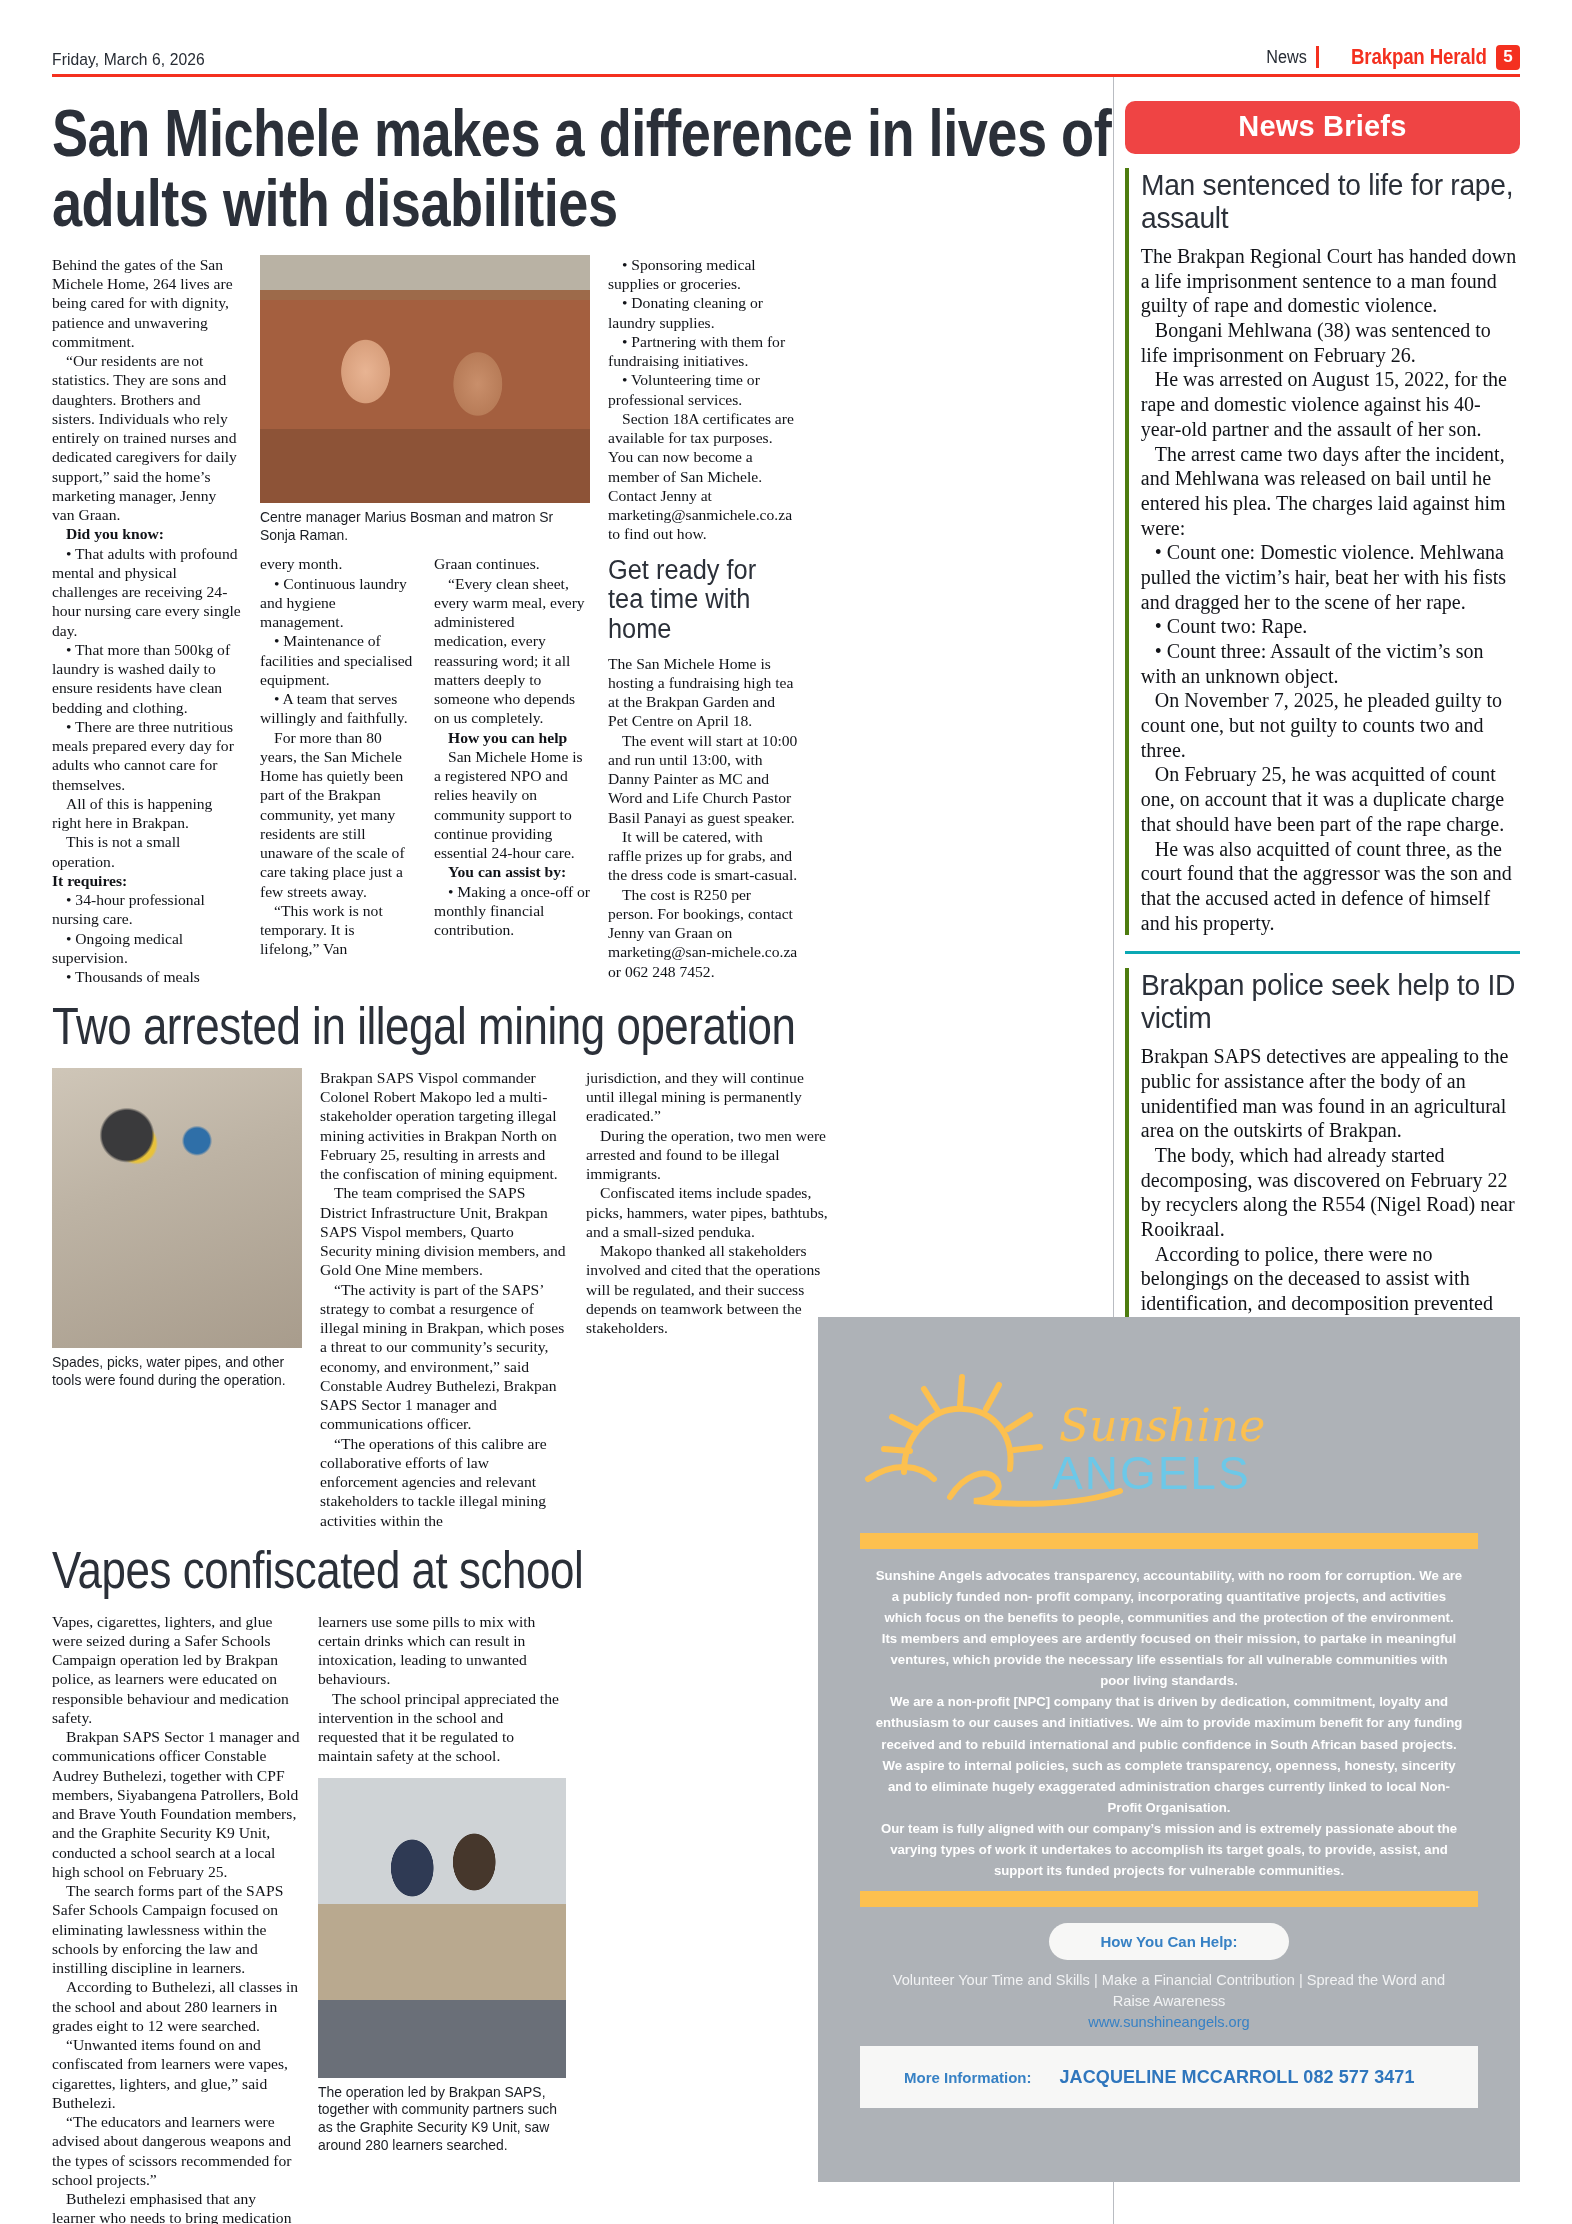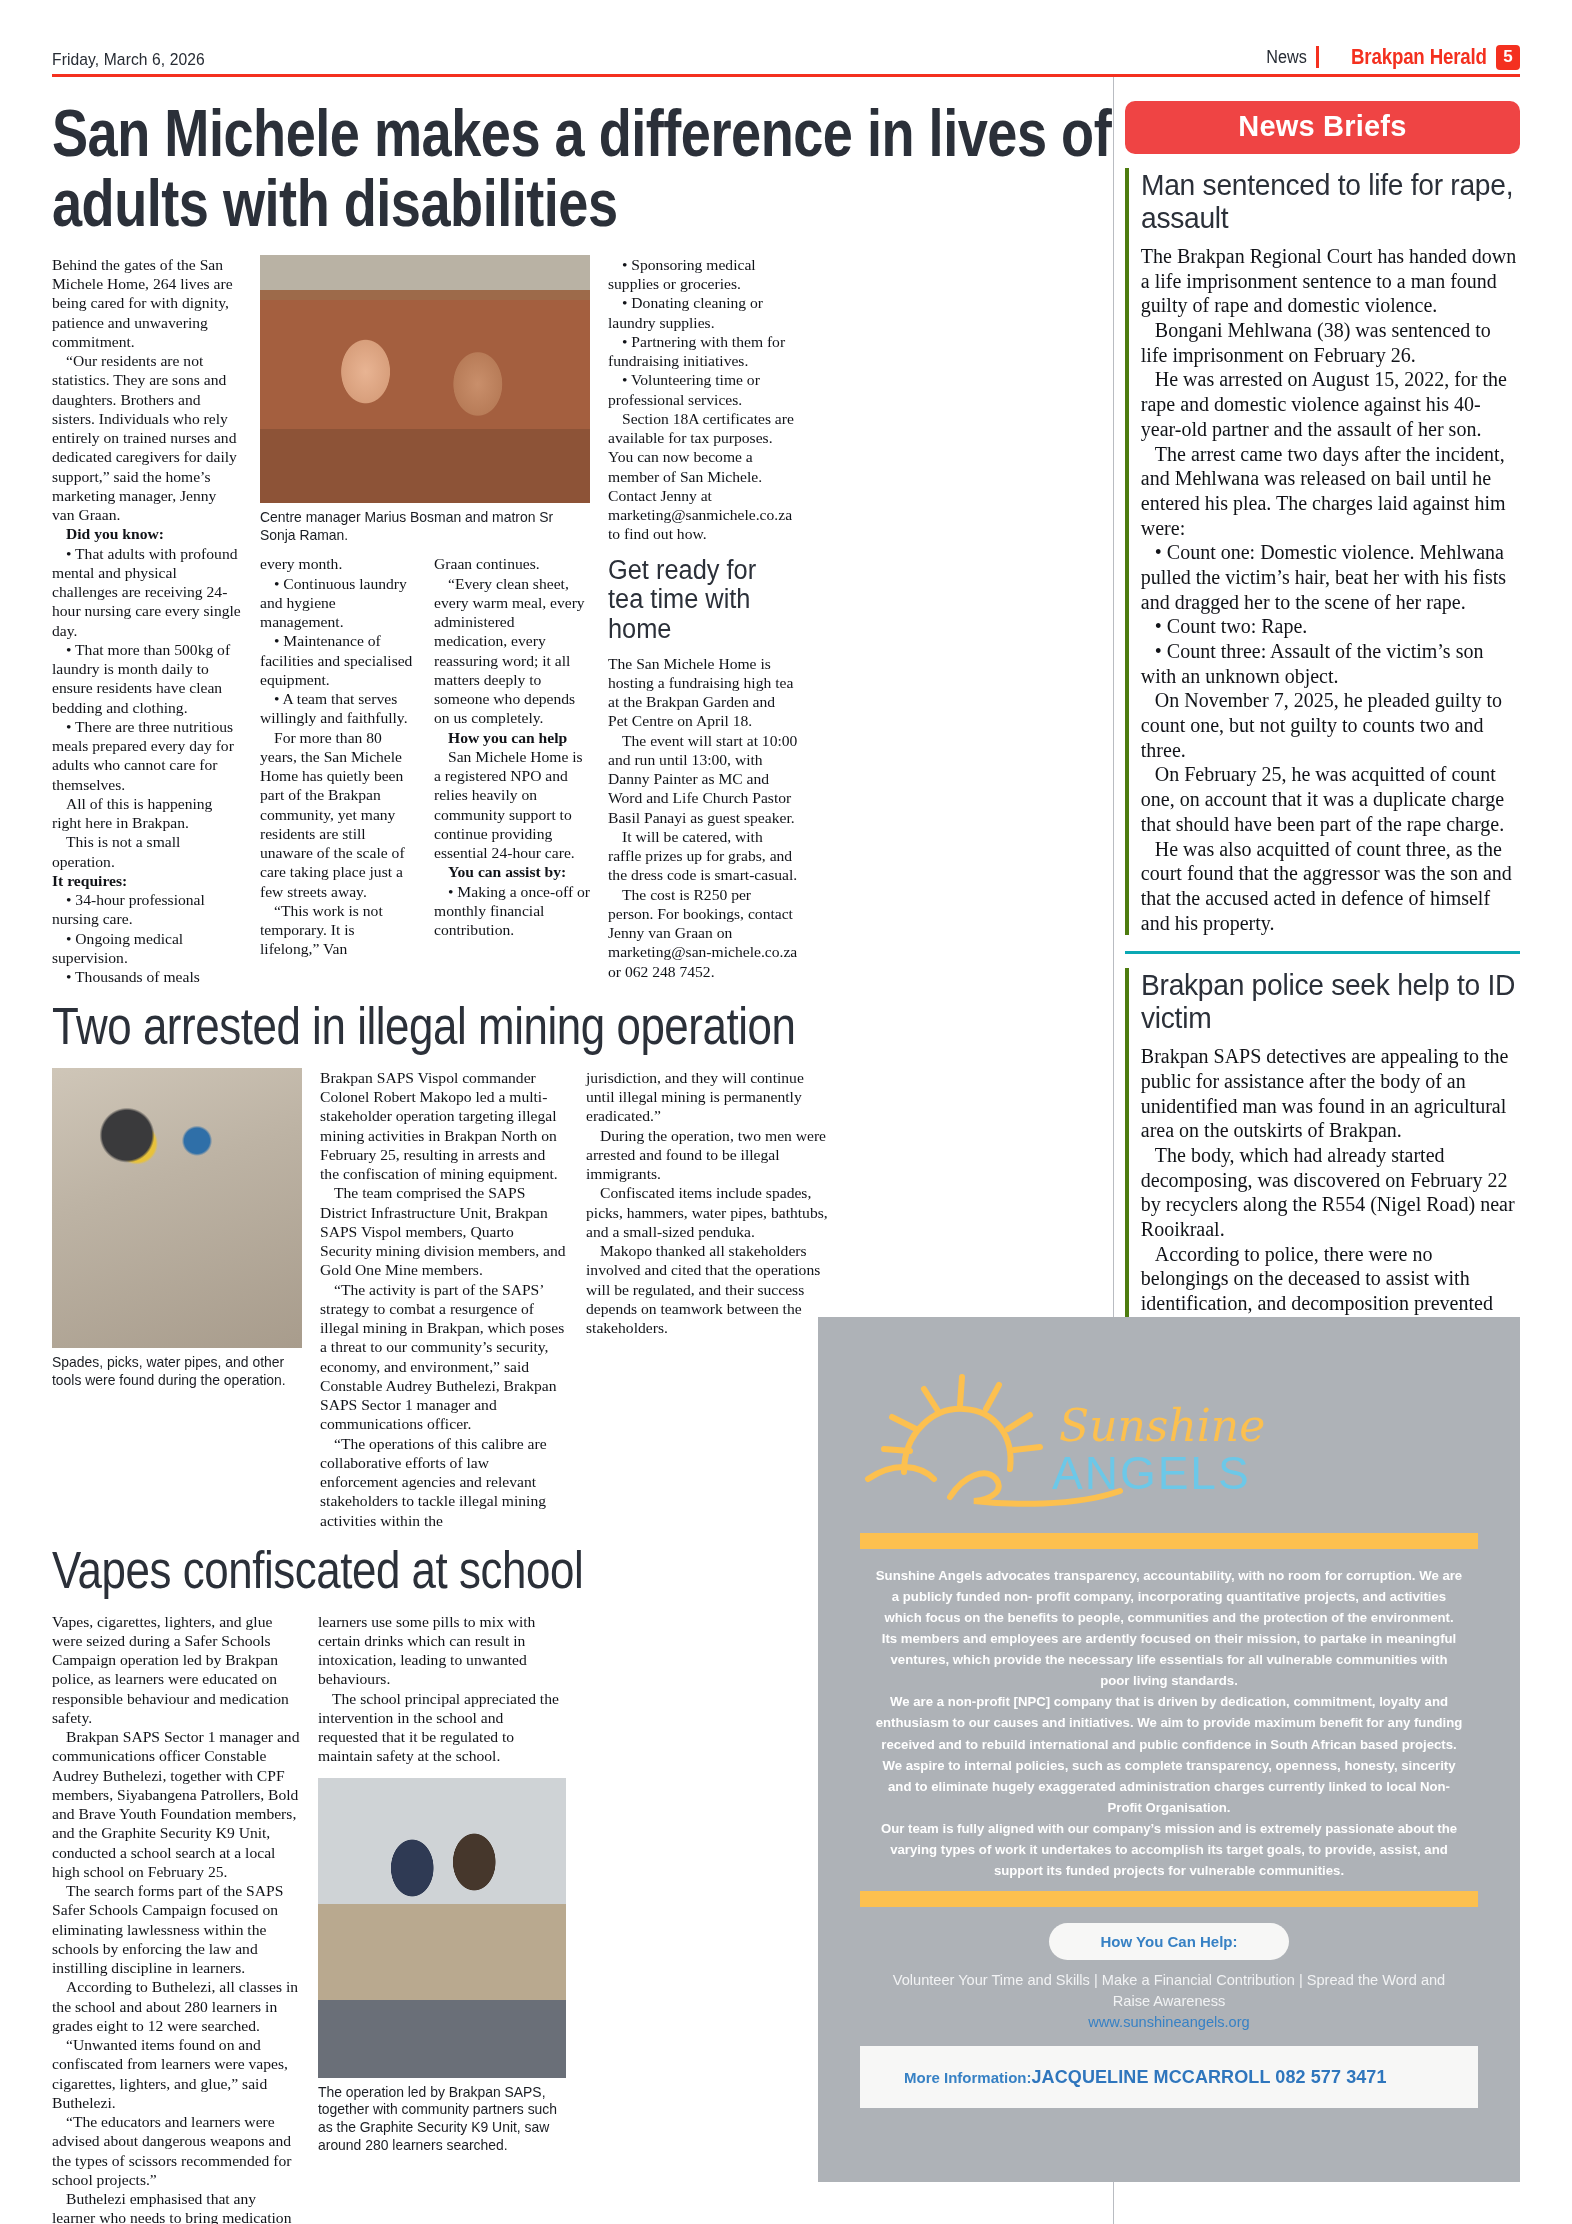--- a/index.html
+++ b/index.html
@@ -155,21 +155,21 @@
   .ad-ways {
     font-family: "Liberation Sans", sans-serif; color: #f2f3f4;
     font-size: 14.6px; line-height: 1.45; text-align: center; padding: 0 60px;
   }
   .ad-url {
     font-family: "Liberation Sans", sans-serif; color: #3781c4;
     font-size: 14.6px; text-align: center; margin-top: 2px;
   }
   .ad-contact {
     background: #f7f7f6; margin: 16px 42px 0; height: 62px;
-    display: flex; align-items: center; padding-left: 44px;
+    display: flex; align-items: center; gap: 28px; padding-left: 44px;
   }
   .ad-more { font-family: "Liberation Sans", sans-serif; font-weight: bold; font-size: 15px; color: #3781c4; }
   .ad-name { font-family: "Liberation Sans", sans-serif; font-weight: bold; font-size: 18px; color: #2f76bd; letter-spacing: .1px; }
 </style>
 </head>
 <body>
 
 <div class="page">
 
   <div class="masthead">
@@ -189,21 +189,21 @@
 
       <h1 class="head-main">San Michele makes a difference in lives of adults with disabilities</h1>
 
       <div class="cols">
 
         <div class="col" style="flex:0 0 190px">
           <p class="bt noind">Behind the gates of the San Michele Home, 264 lives are being cared for with dignity, patience and unwavering commitment.</p>
           <p class="bt">“Our residents are not statistics. They are sons and daughters. Brothers and sisters. Individuals who rely entirely on trained nurses and dedicated caregivers for daily support,” said the home’s marketing manager, Jenny van Graan.</p>
           <p class="bt sbd">Did you know:</p>
           <p class="bt bul">• That adults with profound mental and physical challenges are receiving 24-hour nursing care every single day.</p>
-          <p class="bt bul">• That more than 500kg of laundry is month daily to ensure residents have clean bedding and clothing.</p>
+          <p class="bt bul">• That more than 500kg of laundry is washed daily to ensure residents have clean bedding and clothing.</p>
           <p class="bt bul">• There are three nutritious meals prepared every day for adults who cannot care for themselves.</p>
           <p class="bt">All of this is happening right here in Brakpan.</p>
           <p class="bt">This is not a small operation.</p>
           <p class="bt sbd noind">It requires:</p>
           <p class="bt bul">• 34-hour professional nursing care.</p>
           <p class="bt bul">• Ongoing medical supervision.</p>
           <p class="bt bul">• Thousands of meals</p>
         </div>
 
         <div class="col" style="flex:0 0 330px">

